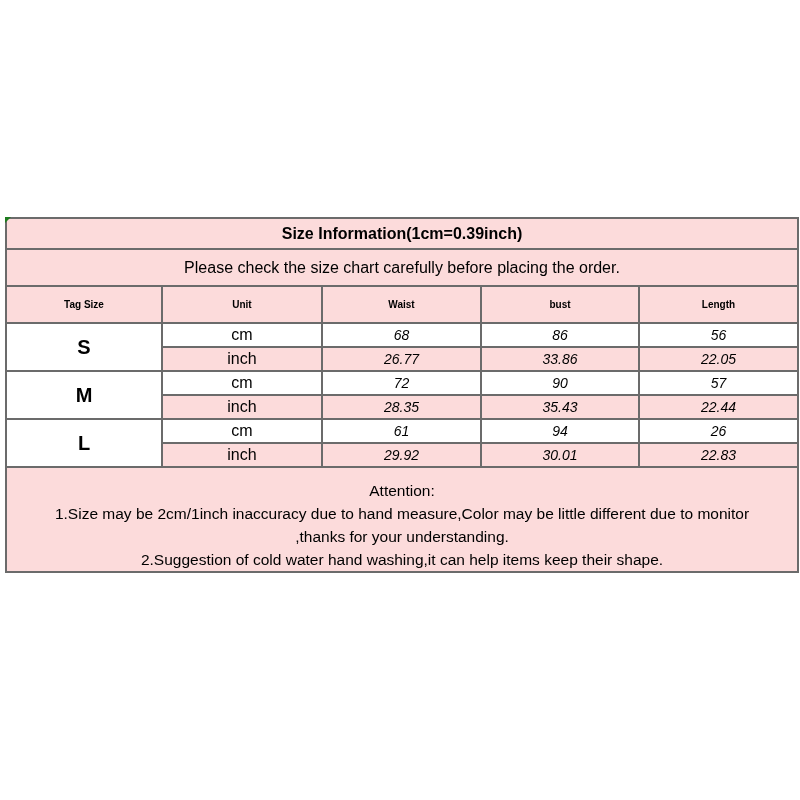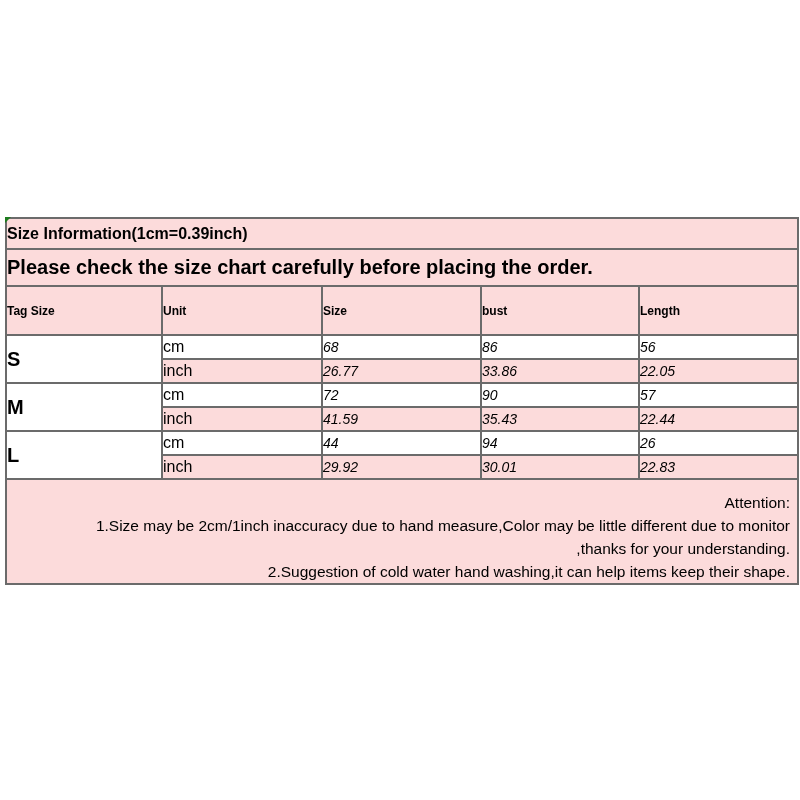--- a/index.html
+++ b/index.html
@@ -15,30 +15,31 @@
 
   .size-table {
     position: absolute;
     left: 5px; top: 217px;
     width: 792px;
     border-collapse: collapse;
     table-layout: fixed;
   }
   .size-table td {
     border: 2px solid #6b6b6b;
+    text-align: center;
     vertical-align: middle;
     overflow: hidden;
     white-space: nowrap;
   }
   .pink  { background: #fcdbdb; }
   .white { background: #ffffff; }
 
   .title-row td    { height: 31px; font-size: 16px; font-weight: 700; }
-  .subtitle-row td { height: 37px; font-size: 20px; font-weight: 700; margin-left: 16px; }
-  .header-row td   { height: 49px; font-size: 12px; font-weight: 700; }
+  .subtitle-row td { height: 37px; font-size: 16px; font-weight: 400; margin-left: 16px; }
+  .header-row td   { height: 37px; font-size: 10px; font-weight: 700; }
 
   .size-cell { font-size: 20px; font-weight: 700; background: #ffffff; }
   .unit-cell { font-size: 16px; height: 16px; }
   .num-cell  { font-size: 14px; height: 24px; font-style: italic; }
 
   .attention-cell {
     background: #fcdbdb;
     text-align: right;
     vertical-align: top;
     height: 102px;
@@ -87,21 +88,21 @@
       <td colspan="5" class="pink">Size Information(1cm=0.39inch)</td>
     </tr>
 
     <tr class="subtitle-row">
       <td colspan="5" class="pink">Please check the size chart carefully before placing the order.</td>
     </tr>
 
     <tr class="header-row">
       <td class="pink">Tag Size</td>
       <td class="pink">Unit</td>
-      <td class="pink">Size</td>
+      <td class="pink">Waist</td>
       <td class="pink">bust</td>
       <td class="pink">Length</td>
     </tr>
 
     <tr>
       <td rowspan="2" class="size-cell">S</td>
       <td class="unit-cell white">cm</td>
       <td class="num-cell white">68</td>
       <td class="num-cell white">86</td>
       <td class="num-cell white">56</td>
@@ -115,29 +116,29 @@
 
     <tr>
       <td rowspan="2" class="size-cell">M</td>
       <td class="unit-cell white">cm</td>
       <td class="num-cell white">72</td>
       <td class="num-cell white">90</td>
       <td class="num-cell white">57</td>
     </tr>
     <tr>
       <td class="unit-cell pink">inch</td>
-      <td class="num-cell pink">41.59</td>
+      <td class="num-cell pink">28.35</td>
       <td class="num-cell pink">35.43</td>
       <td class="num-cell pink">22.44</td>
     </tr>
 
     <tr>
       <td rowspan="2" class="size-cell">L</td>
       <td class="unit-cell white">cm</td>
-      <td class="num-cell white">44</td>
+      <td class="num-cell white">61</td>
       <td class="num-cell white">94</td>
       <td class="num-cell white">26</td>
     </tr>
     <tr>
       <td class="unit-cell pink">inch</td>
       <td class="num-cell pink">29.92</td>
       <td class="num-cell pink">30.01</td>
       <td class="num-cell pink">22.83</td>
     </tr>
 

